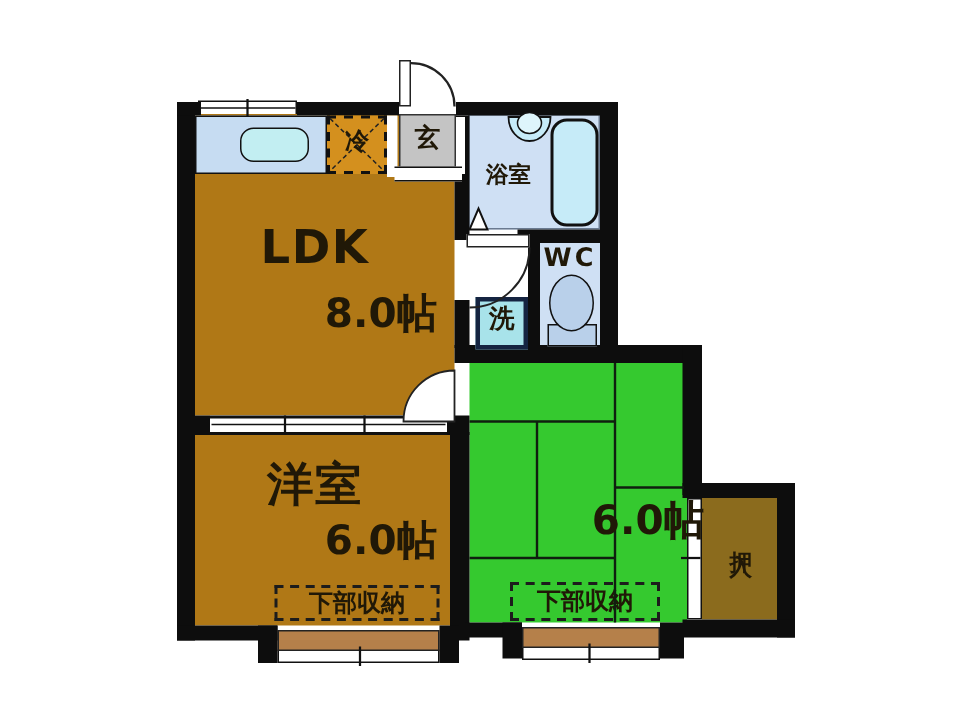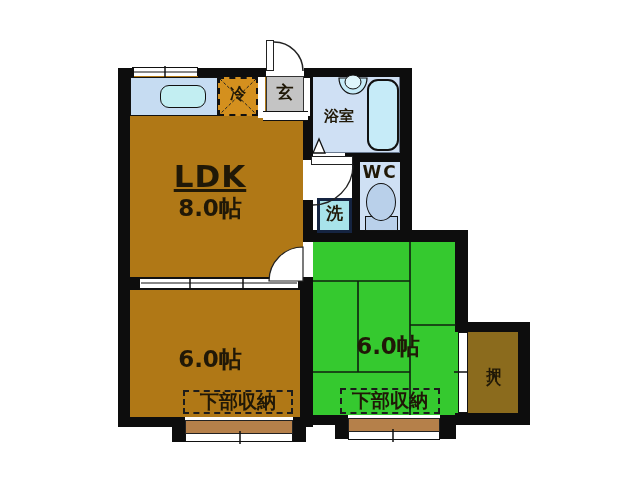--- a/index.html
+++ b/index.html
@@ -5,22 +5,22 @@
   html,body{margin:0;padding:0;background:#fff;}
   body{font-family:"DejaVu Sans","Liberation Sans",sans-serif;}
   #stage{position:relative;width:640px;height:480px;background:#fff;overflow:hidden;}
   .abs{position:absolute;box-sizing:border-box;}
   .wall{background:#0d0d0d;z-index:4;}
   .floor{z-index:1;}
   .fix{z-index:5;}
   .lbl{z-index:8;color:#201807;text-align:center;line-height:1.05;white-space:nowrap;
        font-weight:600;letter-spacing:1px;}
   .room-name{font-size:31px;}
-  .room-size{font-size:23px;letter-spacing:0;}
-  .small-lbl{font-size:19px;letter-spacing:0;}
+  .room-size{font-size:27px;letter-spacing:0;margin-left:44px;}
+  .small-lbl{font-size:16px;letter-spacing:0;}
   svg.overlay{position:absolute;left:0;top:0;z-index:7;pointer-events:none;}
   .ldk-floor{background:#b07816;}
   .west-floor{background:#b07816;}
   .jp-floor{background:#35c92f;}
   .closet-floor{background:#8b6b1d;}
   .balcony{background:#b5804a;border:1px solid #222;}
   .winband{background:#fff;border:1px solid #111;}
   .dashedbox{border:2px dashed #1c1c1c;z-index:6;display:flex;align-items:center;justify-content:center;}
   .genkan{background:#c4c4c4;border:1px solid #333;}
   .counter{background:#c6dcf2;border:1px solid #111;}
@@ -135,23 +135,24 @@
     </g>
   </svg>
 
   <div class="abs dashedbox" style="left:183px;top:390px;width:110px;height:24px;">
     <span class="lbl small-lbl">下部収納</span>
   </div>
   <div class="abs dashedbox" style="left:340px;top:388px;width:100px;height:26px;">
     <span class="lbl small-lbl">下部収納</span>
   </div>
 
-  <div class="abs lbl room-name" style="left:130px;top:160px;width:160px;text-decoration:underline;">LDK</div>
+  <div class="abs lbl room-name" style="left:130px;top:149px;width:160px;">LDK</div>
   <div class="abs lbl room-size" style="left:130px;top:196px;width:160px;">8.0帖</div>
 
+  <div class="abs lbl room-name" style="left:130px;top:307px;width:160px;">洋室</div>
   <div class="abs lbl room-size" style="left:130px;top:347px;width:160px;">6.0帖</div>
 
   <div class="abs lbl room-size" style="left:318px;top:334px;width:140px;">6.0帖</div>
 
   <div class="abs lbl small-lbl" style="left:315px;top:109px;width:48px;font-size:15px;">浴室</div>
   <div class="abs lbl small-lbl" style="left:360px;top:164px;width:40px;font-size:17px;letter-spacing:2px;">WC</div>
   <div class="abs lbl small-lbl" style="left:267px;top:84px;width:36px;font-size:17px;">玄</div>
   <div class="abs lbl small-lbl" style="left:219px;top:86px;width:38px;font-size:16px;">冷</div>
   <div class="abs lbl small-lbl" style="left:318px;top:205px;width:33px;font-size:17px;">洗</div>
   <div class="abs lbl small-lbl v-text" style="left:485px;top:355px;font-size:15px;letter-spacing:3px;">押入</div>

